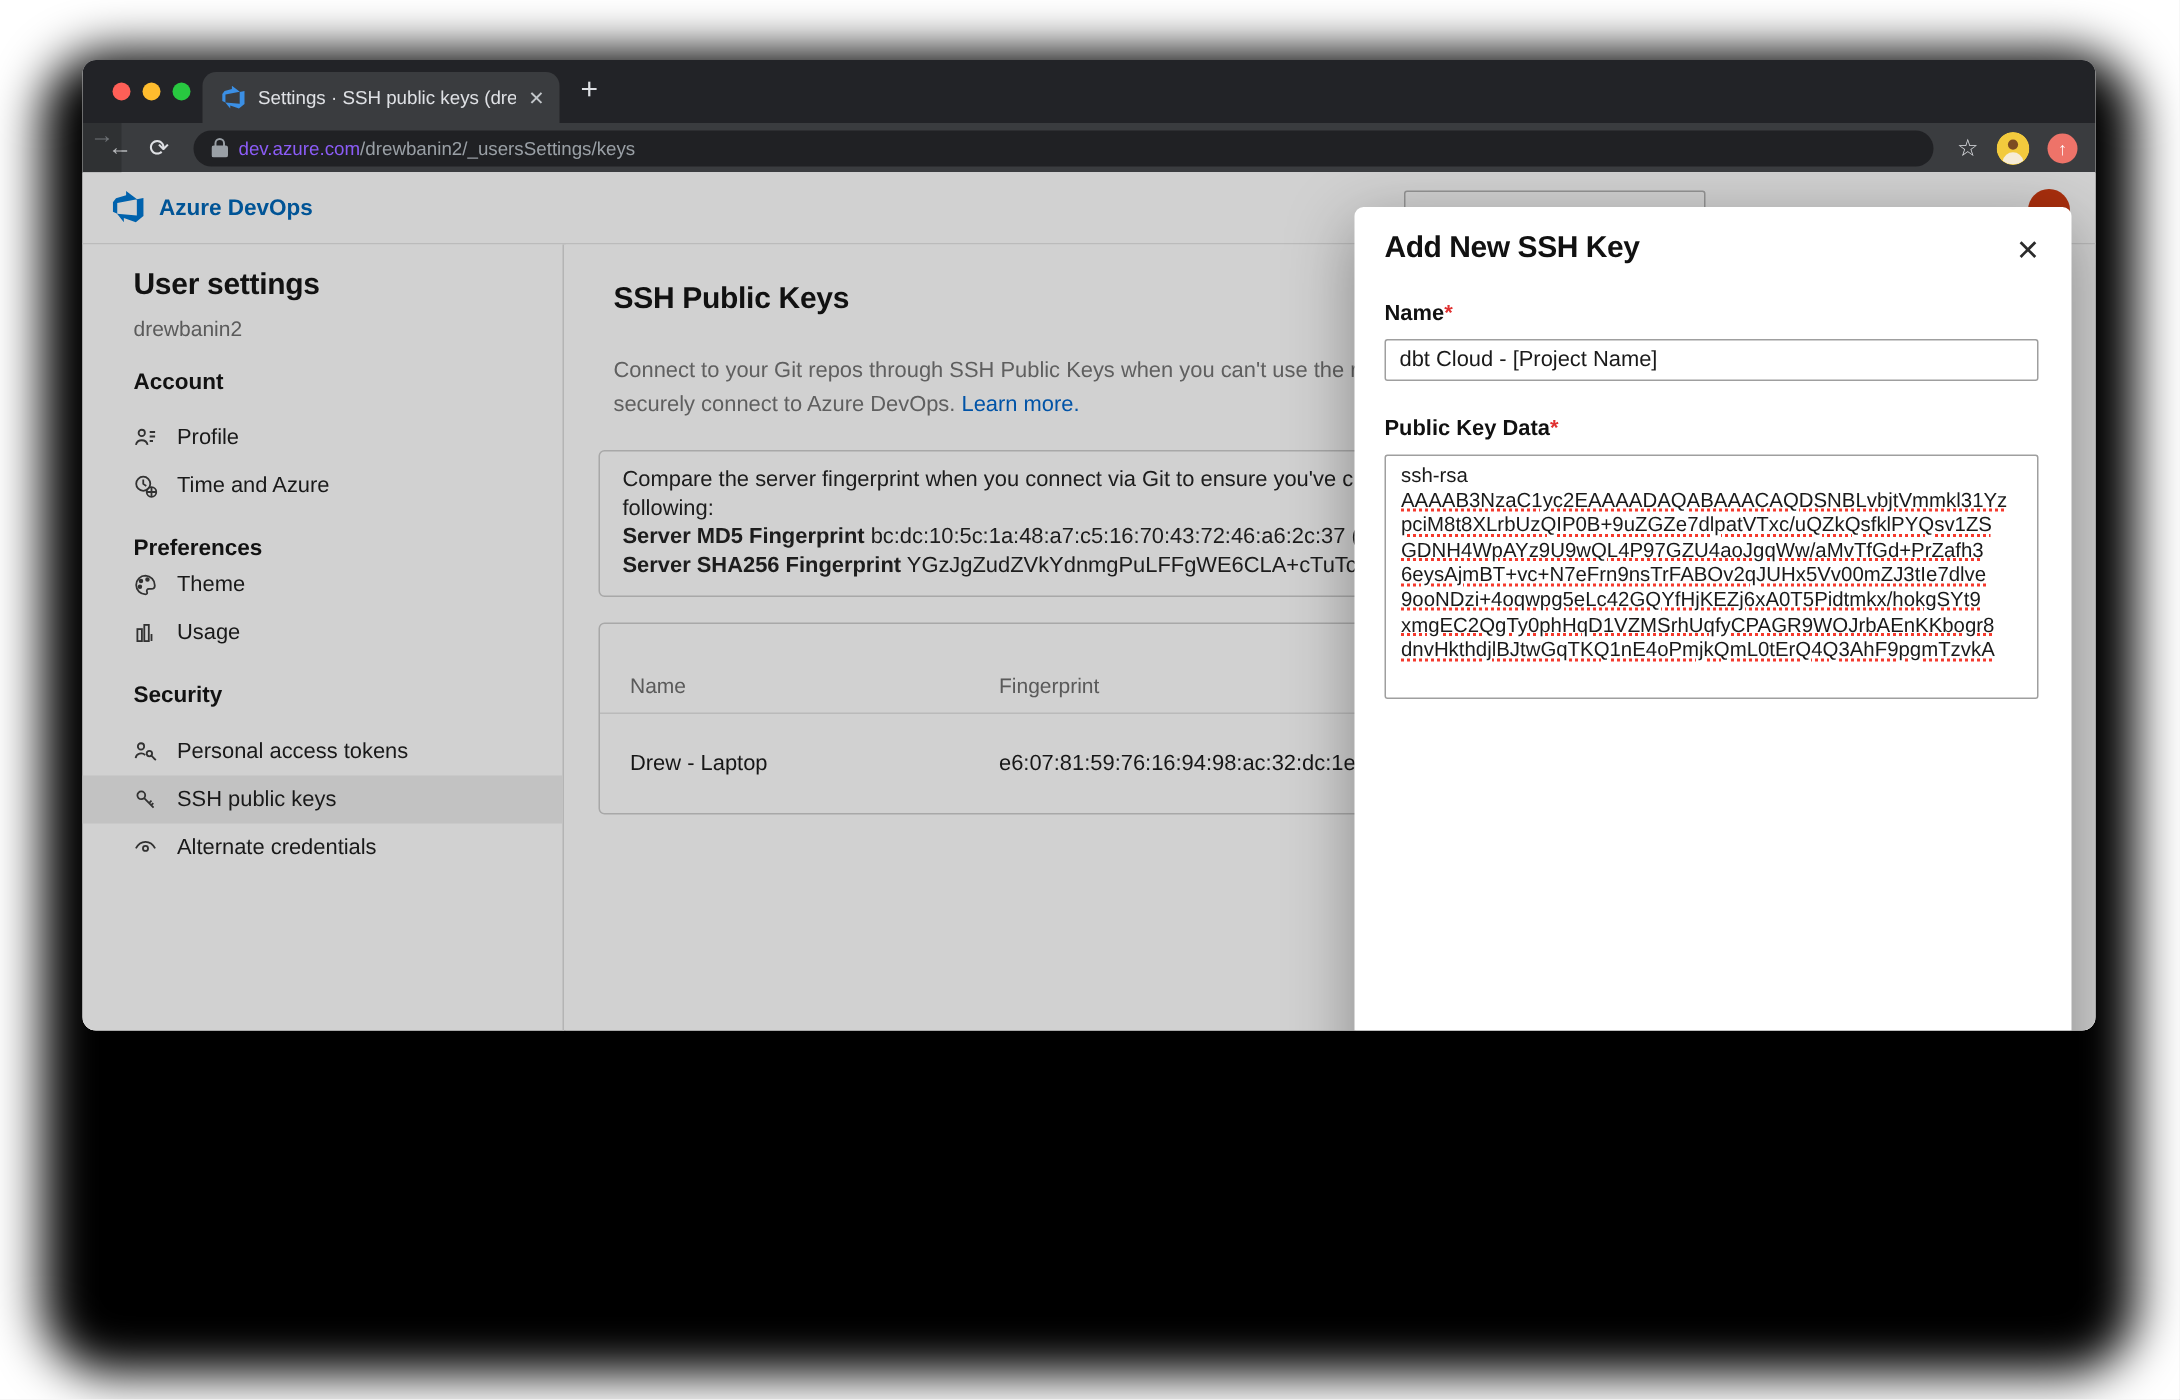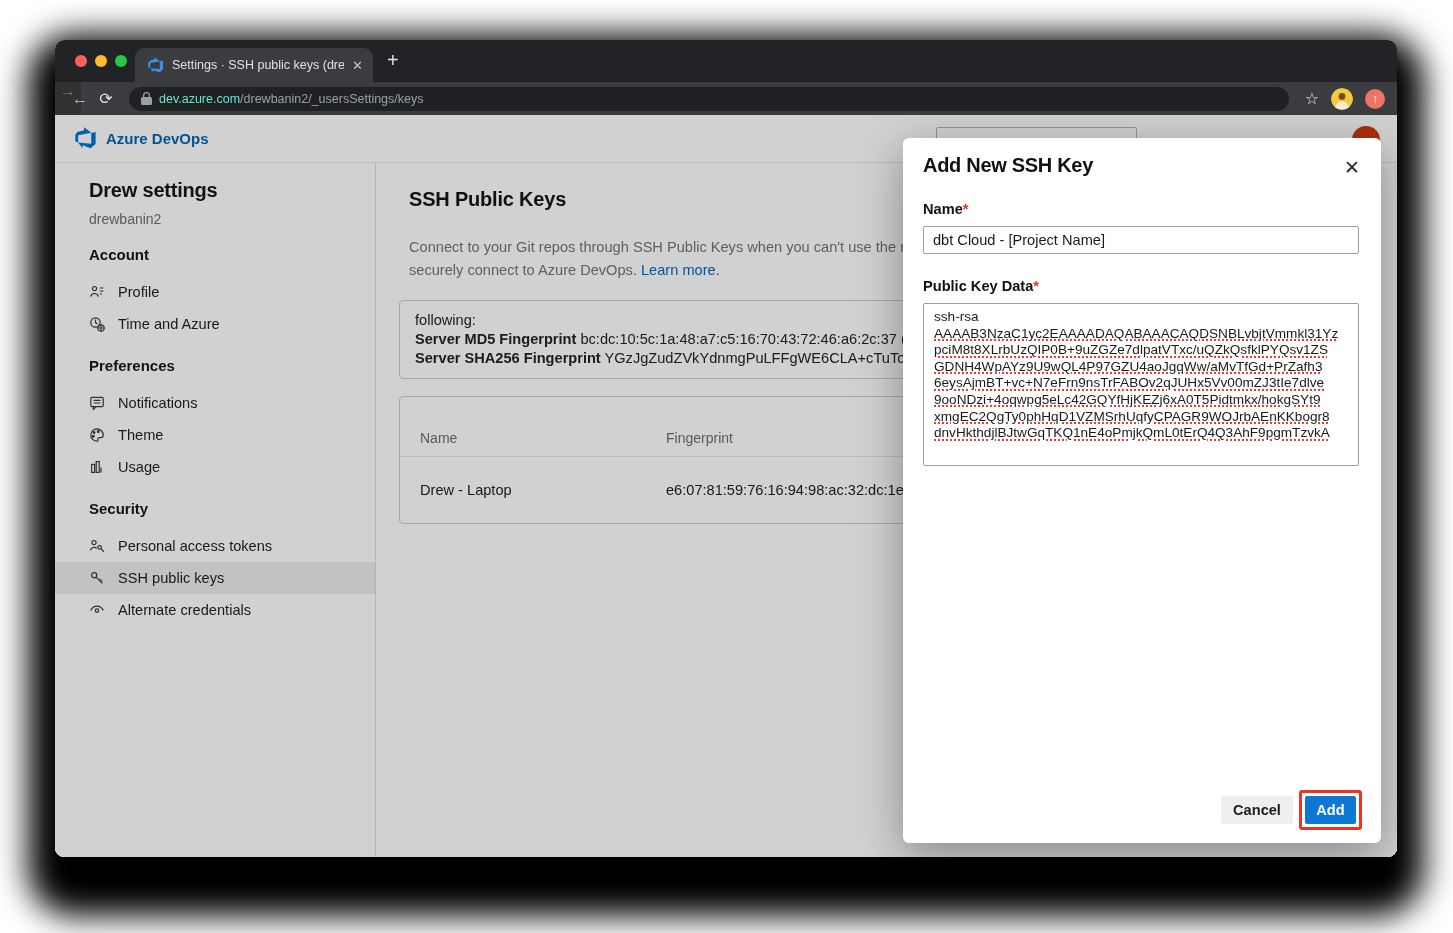--- a/index.html
+++ b/index.html
@@ -2,36 +2,36 @@
 <html><head>
 <meta charset="utf-8">
 <style>
   * { margin:0; padding:0; box-sizing:border-box; }
   html,body { background:#ffffff; }
   body { font-family:"Liberation Sans","DejaVu Sans",sans-serif; }
   .stage { position:relative; width:1453px; height:933px; background:#fff; overflow:hidden; }
   .shadow-blob { position:absolute; left:28px; top:34px; width:1396px; height:882px; background:#000; border-radius:46px; filter:blur(16px); }
 
   
-  .window { position:absolute; left:55px; top:40px; width:1342px; height:817px; border-radius:9px; overflow:hidden; background:#fff;text-decoration:underline; }
+  .window { position:absolute; left:55px; top:40px; width:1342px; height:647px; border-radius:9px; overflow:hidden; background:#fff;text-decoration:underline; }
 
   .tabstrip { position:absolute; top:0; left:0; right:0; height:42px; background:#222327; }
   .traffic { position:absolute; left:20px; top:15px; display:flex; gap:8px; }
   .dot { width:12px; height:12px; border-radius:50%; }
   .dot.red { background:#ff5f57; } .dot.yellow { background:#febc2e; } .dot.green { background:#28c840; }
   .tab { position:absolute; left:80px; top:8px; width:238px; height:34px; background:#3a3c3f; border-radius:9px 9px 0 0; display:flex; align-items:center; padding:0 10px 0 13px; gap:8px; }
   .tab-title { color:#dfe1e5; font-size:12.5px; white-space:nowrap; overflow:hidden; flex:1; }
   .tab-close { color:#c3c7cb; font-size:13px; line-height:1; cursor:default; }
   .newtab { position:absolute; left:332px; top:9px; color:#dfe1e5; font-size:20px; font-weight:400; }
 
   .toolbar { position:absolute; top:42px; left:0; right:0; height:33px; background:#3a3c3f; display:flex; align-items:center; padding:0 12px; }
   .nav-glyph { font-size:16px; color:#dfe1e5; width:26px; text-align:center; }
   .nav-glyph.dim { color:#6f7377; }
   .url-pill { flex:1; height:24px; background:#202124; border-radius:12px; display:flex; align-items:center; padding:0 12px; margin:0 10px; gap:7px; font-size:12.5px; }
-  .url-domain { color:#5eead4; } .url-path { color:#9aa0a6; }
+  .url-domain { color:#8b5cf6; } .url-path { color:#9aa0a6; }
   .star { color:#dfe1e5; font-size:16px; margin:0 6px; }
   .chrome-avatar { width:22px; height:22px; border-radius:50%; overflow:hidden; margin:0 6px; }
   .update-pill { width:20px; height:20px; border-radius:50%; background:#ee7369; color:#fff; font-size:12px; display:flex; align-items:center; justify-content:center; margin-left:6px; }
 
   
   .page { position:absolute; top:75px; left:0; right:0; bottom:0; background:#fff; overflow:hidden; }
 
   .app-header { position:absolute; top:0; left:0; right:0; height:48px; background:#fff; border-bottom:1px solid #e5e5e5; z-index:1; }
   .brand { position:absolute; left:20px; top:12px; display:flex; align-items:center; gap:9px; }
   .brand-name { color:#0067b8; font-weight:bold; font-size:15px; }
@@ -135,21 +135,21 @@
           <svg width="22" height="22" viewBox="0 0 16 16">
               <path fill="#0078d4" d="M15 3.6v8.8l-3.7 3-5.8-2.1v2.1L2.2 11.3l9.6.8V4.3L15 3.6zm-3.1.6L6.6.2v2.1L1.7 3.7.2 5.7v4.6l2.1 1V6l9.6-1.8z"></path>
             </svg>
           <span class="brand-name">Azure DevOps</span>
         </div>
         <div class="hdr-search"></div>
         <div class="hdr-avatar"></div>
       </div>
 
       <div class="sidebar">
-        <div class="sb-title">Drew settings</div>
+        <div class="sb-title">User settings</div>
         <div class="sb-sub">drewbanin2</div>
 
         <div class="sb-heading">Account</div>
         <div class="sb-item sb-first">
           <span class="sb-ic">
               <svg width="16" height="16" viewBox="0 0 16 16" fill="none" stroke="#3d3d3d" stroke-width="1.2">
                 <circle cx="5.5" cy="4.6" r="2.1"></circle>
                 <path d="M1.6 12.6a4 4 0 0 1 7.8 0"></path>
                 <path d="M10.8 4h3.6M10.8 7h3.6M10.8 10h2.2"></path>
               </svg>
@@ -162,29 +162,20 @@
                 <circle cx="6.5" cy="6.5" r="4.7"></circle>
                 <path d="M6.5 3.6v3l2 1.4"></path>
                 <circle cx="12" cy="12" r="3.2"></circle>
                 <path d="M8.8 12h6.4M12 8.8v6.4"></path>
               </svg>
             </span>
           <span>Time and Azure</span>
         </div>
 
         <div class="sb-heading mt">Preferences</div>
-        <div class="sb-item sb-first">
-          <span class="sb-ic">
-              <svg width="16" height="16" viewBox="0 0 16 16" fill="none" stroke="#3d3d3d" stroke-width="1.2">
-                <rect x="1.8" y="2.4" width="12.4" height="9.2" rx="1"></rect>
-                <path d="M4.4 12v2.4L7 11.8M4.6 5.4h6.8M4.6 8h6.8"></path>
-              </svg>
-            </span>
-          <span>Notifications</span>
-        </div>
         <div class="sb-item">
           <span class="sb-ic">
               <svg width="16" height="16" viewBox="0 0 16 16" fill="none" stroke="#3d3d3d" stroke-width="1.2">
                 <path d="M8 1.8a6.2 6.2 0 1 0 0 12.4c1 0 1.4-.7 1-1.5-.5-1 .1-2.1 1.3-2.1h1.6c1.4 0 2.3-.9 2.3-2.3A6.4 6.4 0 0 0 8 1.8z"></path>
                 <circle cx="5" cy="5.4" r=".9" fill="#3d3d3d"></circle>
                 <circle cx="9.3" cy="4.4" r=".9" fill="#3d3d3d"></circle>
                 <circle cx="4.3" cy="9.2" r=".9" fill="#3d3d3d"></circle>
               </svg>
             </span>
           <span>Theme</span>
@@ -233,20 +224,21 @@
       </div>
 
       <div class="main">
         <div class="main-title">SSH Public Keys</div>
         <div class="desc">
           <div>Connect to your Git repos through SSH Public Keys when you can't use the r</div>
           <div><span>securely connect to Azure DevOps. </span><span class="link">Learn more.</span></div>
         </div>
 
         <div class="info-card">
+          <div class="clip1">Compare the server fingerprint when you connect via Git to ensure you've c</div>
           <div>following:</div>
           <div class="clip1"><b>Server MD5 Fingerprint</b><span> bc:dc:10:5c:1a:48:a7:c5:16:70:43:72:46:a6:2c:37 (</span></div>
           <div class="clip1"><b>Server SHA256 Fingerprint</b><span> YGzJgZudZVkYdnmgPuLFFgWE6CLA+cTuTcm</span></div>
         </div>
 
         <div class="table-card">
           <div class="t-head">
             <div class="t-col-name">Name</div>
             <div>Fingerprint</div>
           </div>

